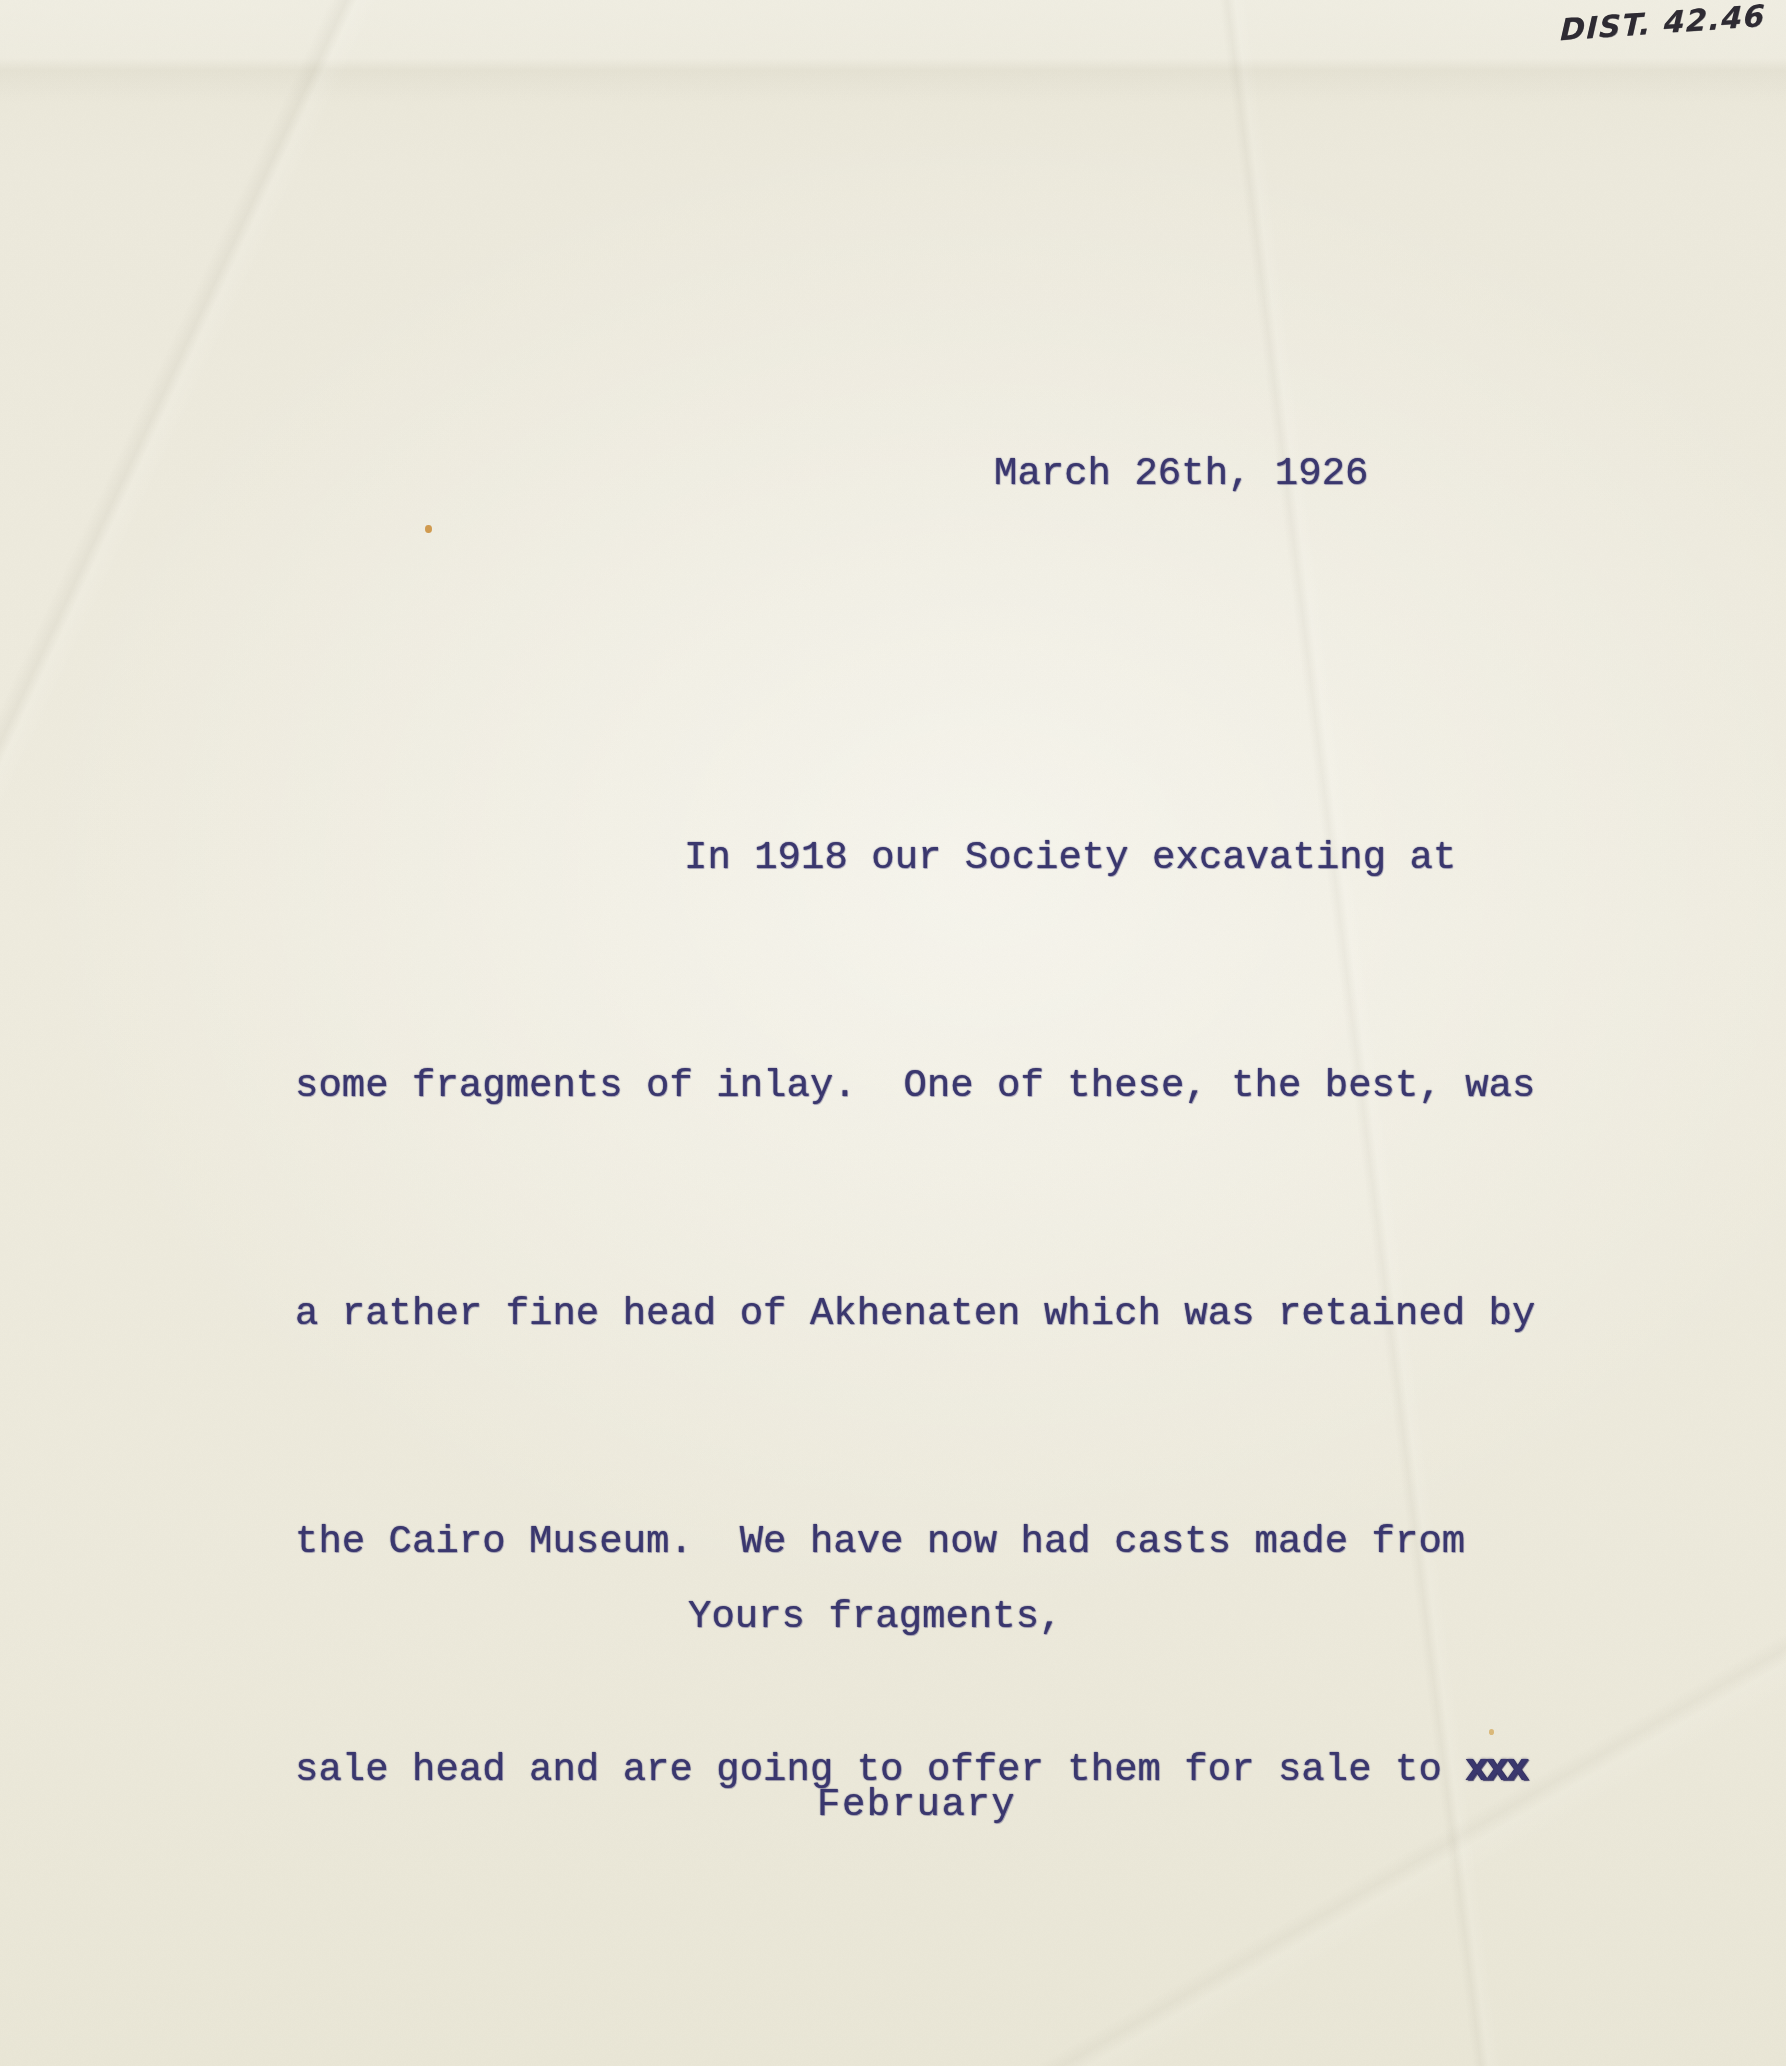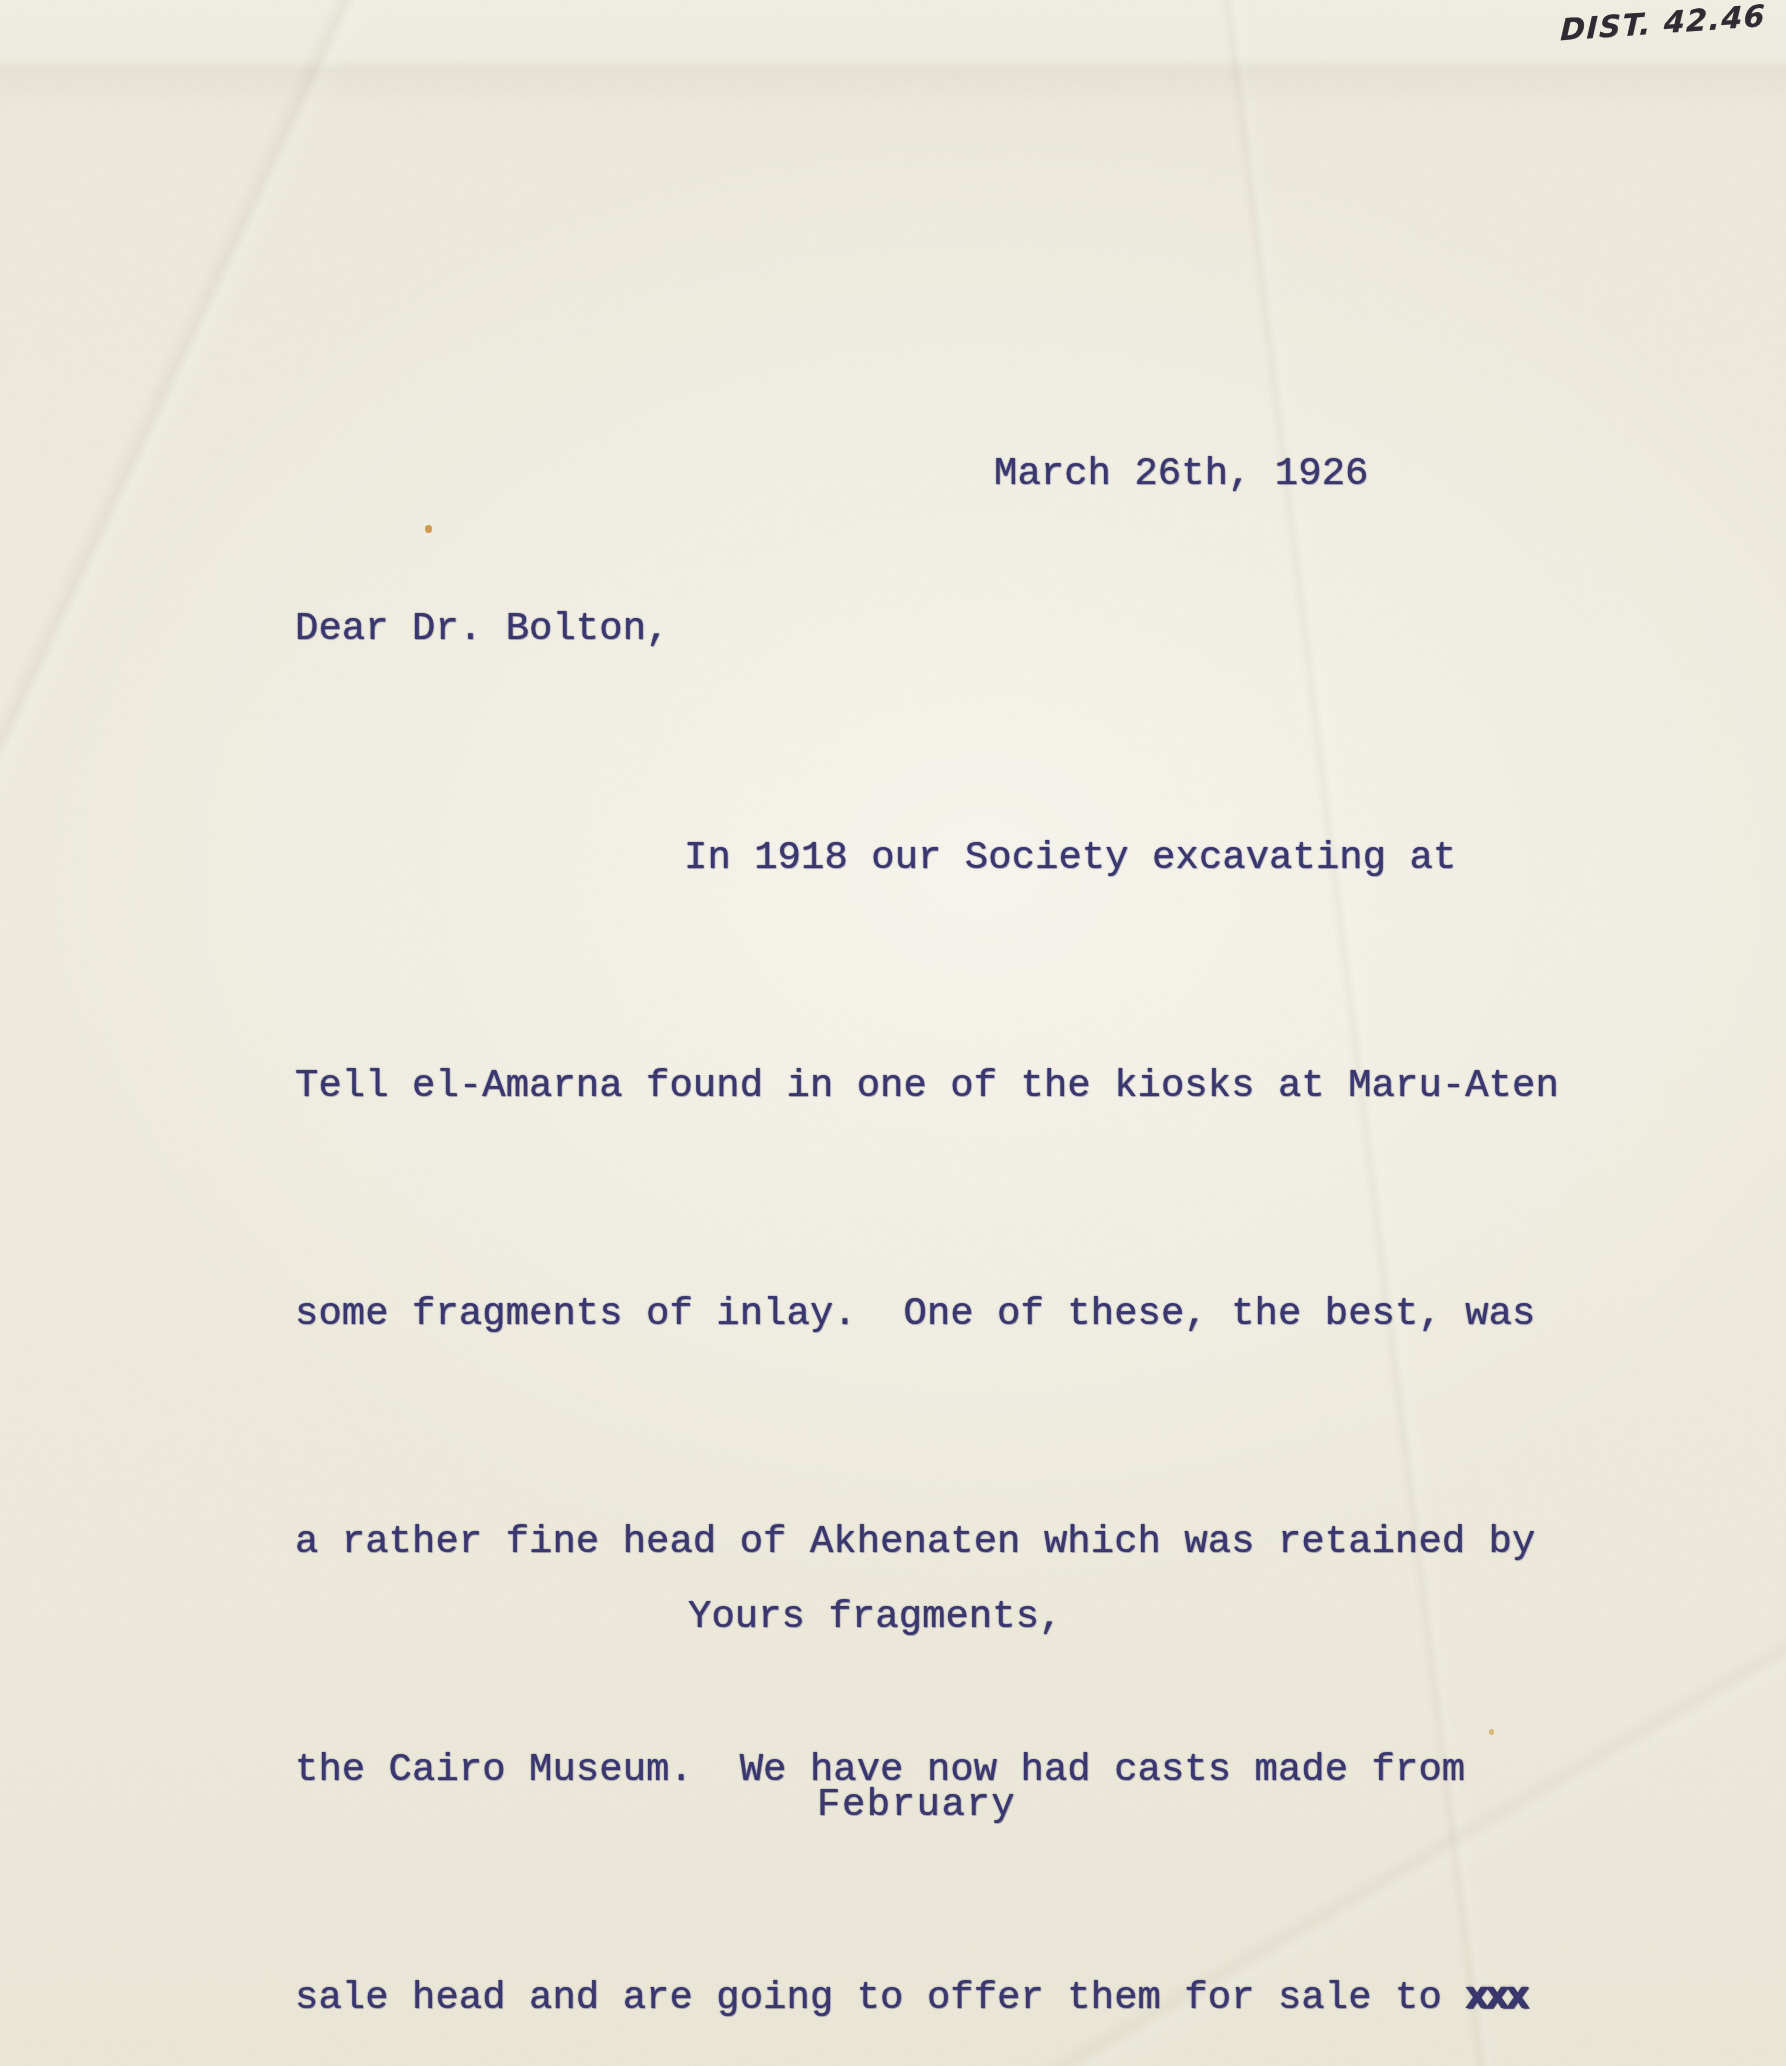--- a/index.html
+++ b/index.html
@@ -102,25 +102,23 @@
 
   <div class="creases"></div>
 
   <div class="speck speck-1"></div>
   <div class="speck speck-2"></div>
 
   <div class="annotation">DIST. 42.46</div>
 
   <div class="typed date-line">March 26th, 1926</div>
 
-  <div class="typed salutation">Dear Dr. Bolton,</div>
 
   <div class="typed letter-body">
     <div class="letter-line indent">In 1918 our Society excavating at</div>
-    <div class="letter-line">Tell el-Amarna found in one of the kiosks at Maru-Aten</div>
     <div class="letter-line">some fragments of inlay.  One of these, the best, was</div>
     <div class="letter-line">a rather fine head of Akhenaten which was retained by</div>
     <div class="letter-line">the Cairo Museum.  We have now had casts made from</div>
     <div class="letter-line"><span>sale head and are going to offer them for sale to </span><span class="blot">xxx</span></div>
     
     
     
     
     
     

